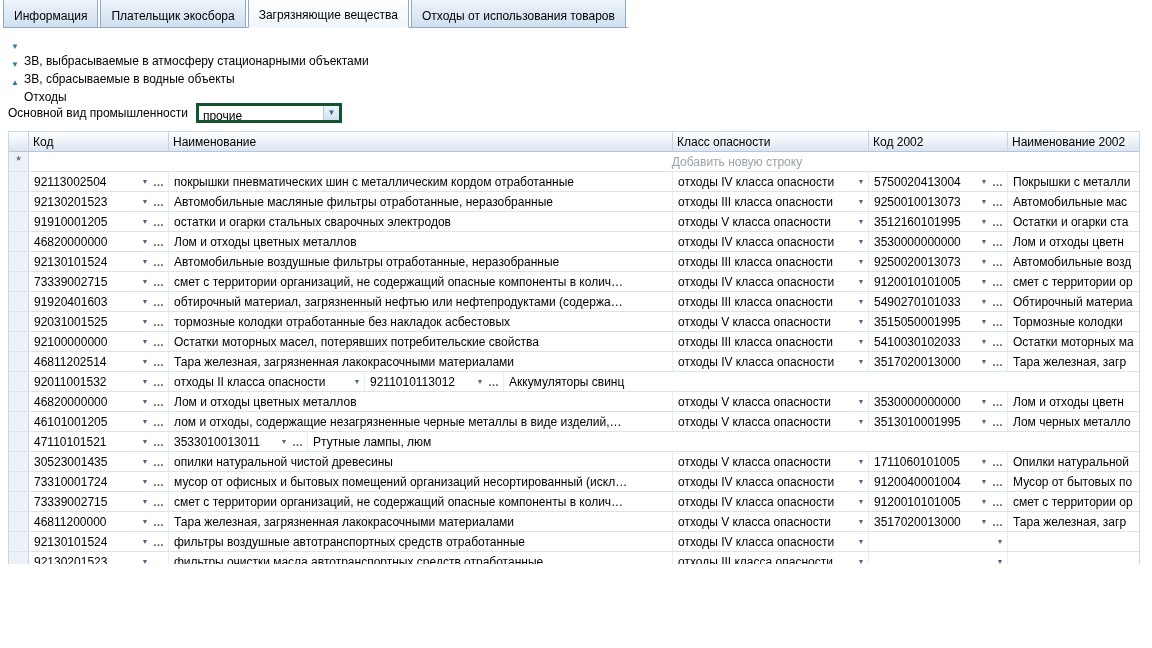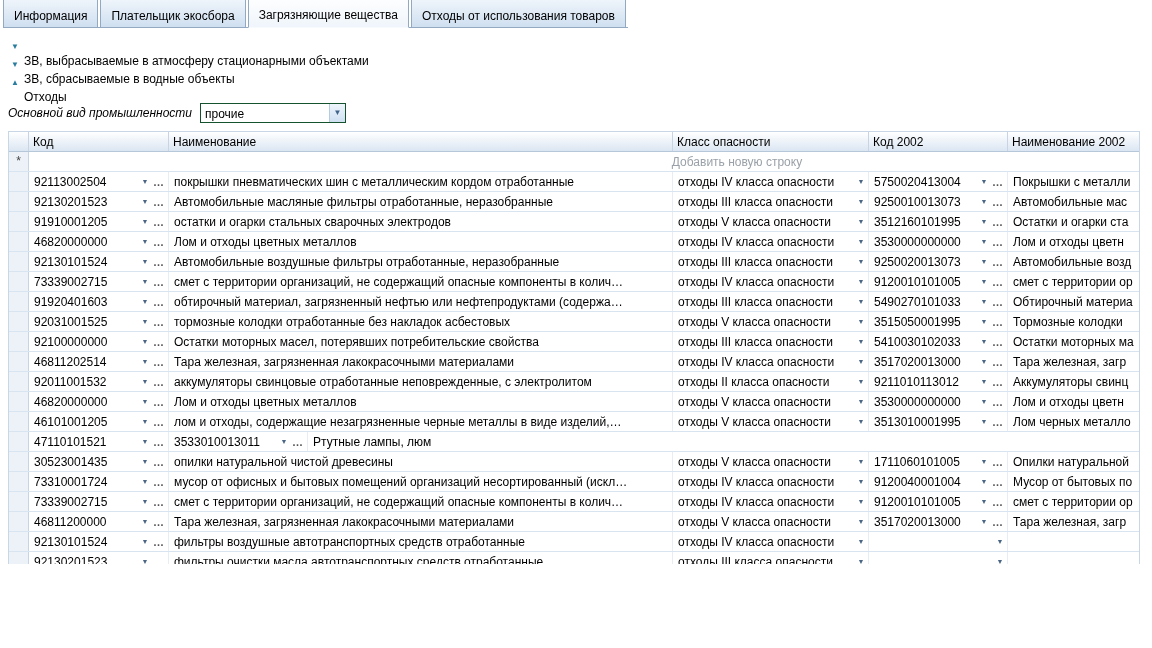--- a/index.html
+++ b/index.html
@@ -16,23 +16,23 @@
                 margin-bottom: -1px; border-bottom: 1px solid #f7fbfe; padding-bottom: 5px; }
 
   
   .tree { margin: 10px 0 0 6px; }
   .tree-item { display: flex; align-items: center; height: 18px; cursor: default; }
   .tree-arrow { width: 18px; text-align: center; color: #2a7d9e; font-size: 8px; line-height: 18px; }
   .tree-label { white-space: nowrap; margin-top: 28px; }
 
   
   .industry-row { display: flex; align-items: center; margin: 10px 0 0 8px; height: 21px; }
-  .industry-label { margin-right: 8px; white-space: nowrap; font-style: italic; }
+  .industry-label { margin-right: 8px; white-space: nowrap; }
   .combo { display: flex; align-items: stretch; width: 146px; height: 20px;
-           border: 1px solid #14532d; background: #fff; cursor: default; }
+           border: 3px solid #14532d; background: #fff; cursor: default; }
   .combo-value { flex: 1; padding: 3px 0 0 4px; overflow: hidden; white-space: nowrap; }
   .combo-btn { width: 16px; background: linear-gradient(#eef5fc, #cfe0f2);
                border-left: 1px solid #b5cbe2; font-size: 8px; color: #3f648c;
                display: flex; align-items: center; justify-content: center; }
 
   
   .grid { margin: 8px 0 16px 8px; width: 1132px; height: 433px; overflow: hidden;
           border: 1px solid #c9d6e6; border-bottom: none; background: #fff; }
   .grid-header { display: flex; height: 20px; background: linear-gradient(#ffffff, #dbe6f3);
                  border-bottom: 1px solid #b7c7da; }
@@ -342,23 +342,20 @@
               <span class="cell-text">Тара железная, загр</span>
             </div>
           </div>
           <div class="grid-row">
             <div class="ind"></div>
             <div class="cell w-code">
               <span class="cell-text">92011001532</span>
               <span class="dd">▼</span>
               <span class="ell">…</span>
             </div>
-            <div class="cell w-name">
-              <span class="cell-text">аккумуляторы свинцовые отработанные неповрежденные, с электролитом</span>
-            </div>
             <div class="cell w-hazard">
               <span class="cell-text">отходы II класса опасности</span>
               <span class="dd">▼</span>
             </div>
             <div class="cell w-code2">
               <span class="cell-text">9211010113012</span>
               <span class="dd">▼</span>
               <span class="ell">…</span>
             </div>
             <div class="cell w-name2">

